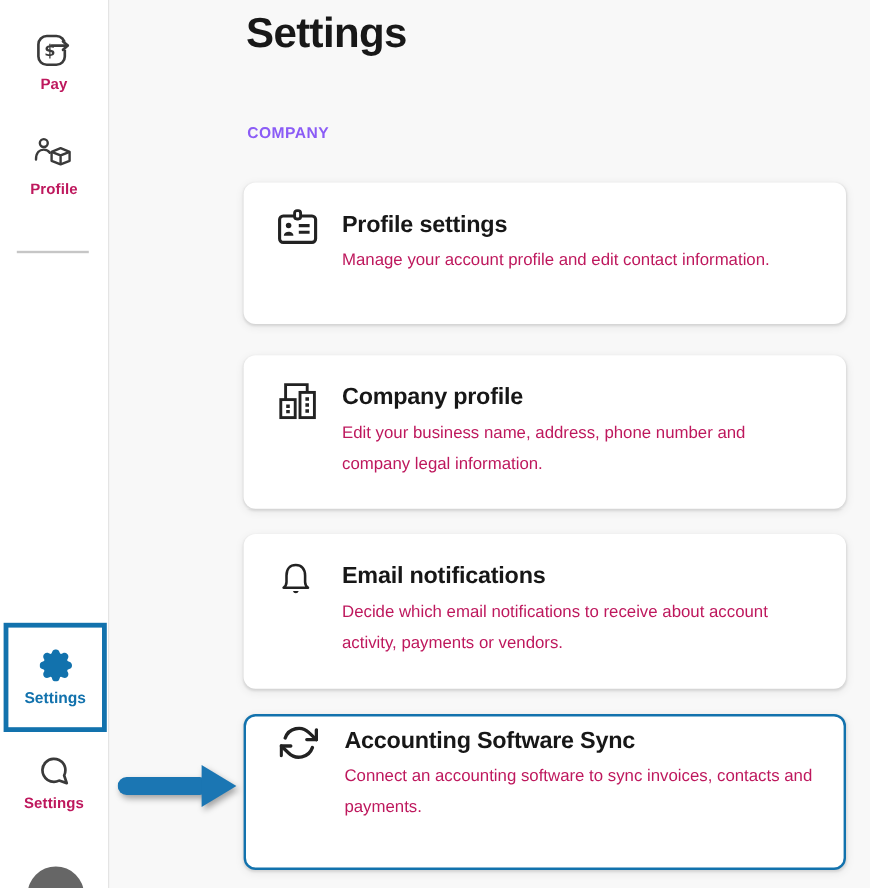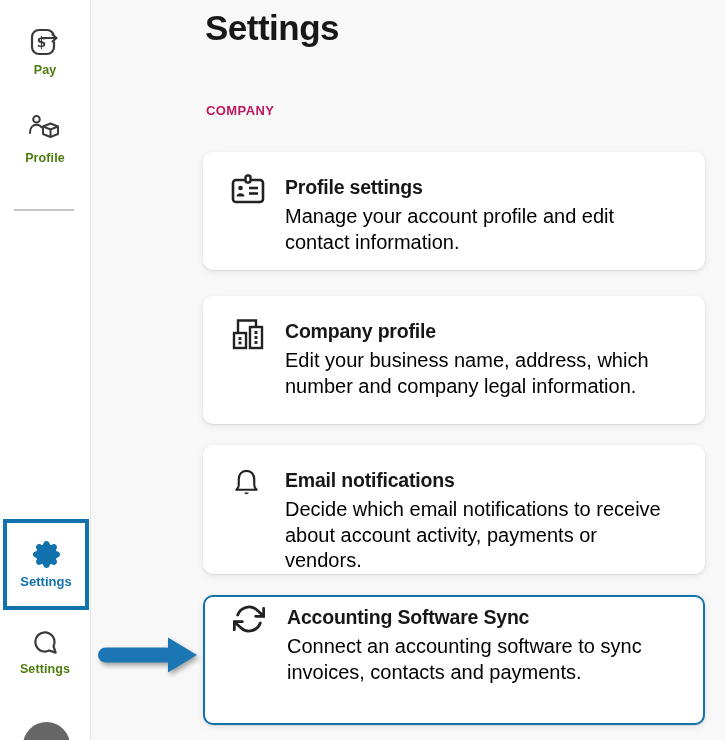--- a/index.html
+++ b/index.html
@@ -3,49 +3,49 @@
 <meta charset="utf-8">
 <style>
   html,body{margin:0;padding:0}
   body{
     width:725px;height:740px;overflow:hidden;position:relative;
     font-family:"Liberation Sans",sans-serif;background:#fff;
   }
   
   .sidebar{position:absolute;left:0;top:0;width:90px;height:740px;background:#fff;z-index:2}
   .side-item{position:absolute;width:90px;display:flex;flex-direction:column;align-items:center;gap:6px;cursor:pointer}
-  .side-item .lbl{font-size:12.5px;font-weight:600;color:#4d7c0f;letter-spacing:.1px}
+  .side-item .lbl{font-size:12.5px;font-weight:600;color:#be185d;letter-spacing:.1px}
   .item-pay{top:27px}
   .item-vendors{top:114px}
   .item-support{top:629px}
   .divider{position:absolute;top:209px;left:14px;width:60px;border:none;border-top:2px solid #c6c6c6;margin:0}
   .settings-box{
     position:absolute;top:519px;left:3px;width:86px;height:91px;box-sizing:border-box;
     border:4px solid var(--accent,#1272ad);background:#fff;cursor:pointer;
     display:flex;flex-direction:column;align-items:center;justify-content:center;gap:6px;
   }
   .settings-box .lbl{font-size:13px;font-weight:600;color:var(--accent,#1272ad)}
   .avatar{position:absolute;left:23px;top:722px;width:47px;height:47px;border-radius:50%;background:var(--avatar-color,#666);cursor:pointer}
   
   .main{position:absolute;left:90px;top:0;right:0;height:740px;background:#f8f8f8;border-left:1px solid #e4e4e4;box-sizing:border-box}
   .page-title{position:absolute;left:114px;top:8px;margin:0;font-size:35px;font-weight:700;color:#181818;letter-spacing:-.5px}
-  .section-label{position:absolute;left:115px;top:103px;font-size:13px;font-weight:700;color:#be185d;letter-spacing:.4px}
+  .section-label{position:absolute;left:115px;top:103px;font-size:13px;font-weight:700;color:#8b5cf6;letter-spacing:.4px}
   .cards{position:absolute;left:112px;top:152px;width:502px;display:flex;flex-direction:column}
   .card{
     background:#fff;border-radius:10px;box-sizing:border-box;cursor:pointer;
     box-shadow:0 1px 2px rgba(0,0,0,.10),0 2px 8px rgba(0,0,0,.07);
     padding:24px 26px 0 28px;display:flex;gap:18px;
   }
   .card-1{height:118px}
   .card-2{height:128px;margin-top:26px}
   .card-3{height:129px;margin-top:21px}
   .card-4{height:130px;margin-top:21px;border:2px solid var(--accent,#1272ad);padding-top:9px}
   .card .icn{flex:0 0 36px;margin-top:-3px}
   .card h3{margin:0;font-size:19.5px;font-weight:700;color:#171717;letter-spacing:-.2px}
-  .card p{margin:5px 0 0 0;font-size:20px;line-height:25.5px;color:#000000;max-width:392px}
+  .card p{margin:5px 0 0 0;font-size:14px;line-height:25.5px;color:#be185d;max-width:392px}
   
   .arrow{position:absolute;left:7px;top:637px;filter:drop-shadow(2px 3px 2.5px rgba(0,0,0,.35));pointer-events:none}
   svg{display:block}
 </style>
 </head>
 <body>
 
 <nav class="sidebar">
 
   <div class="side-item item-pay">
@@ -131,21 +131,21 @@
           <path d="M7 16 V3.5 H25 V10"></path>
           <line x1="7.5" y1="21.5" x2="10.5" y2="21.5" stroke-width="2.8"></line>
           <line x1="7.5" y1="26" x2="10.5" y2="26" stroke-width="2.8"></line>
           <line x1="23.5" y1="15.5" x2="26.5" y2="15.5" stroke-width="2.8"></line>
           <line x1="23.5" y1="20.5" x2="26.5" y2="20.5" stroke-width="2.8"></line>
           <line x1="23.5" y1="25.5" x2="26.5" y2="25.5" stroke-width="2.8"></line>
         </svg>
       </span>
       <div>
         <h3>Company profile</h3>
-        <p>Edit your business name, address, which number and company legal information.</p>
+        <p>Edit your business name, address, phone number and company legal information.</p>
       </div>
     </div>
 
     <div class="card card-3">
       <span class="icn">
         <svg width="31" height="32" viewBox="0 0 32 32" fill="none" stroke="#222" stroke-width="2.2" stroke-linejoin="round" stroke-linecap="round">
           <path d="M16 4.5 c-5 0 -8 3.5 -8 9 v5.5 c0 2 -1 3.8 -2.5 5 h21 c-1.5 -1.2 -2.5 -3 -2.5 -5 v-5.5 c0 -5.5 -3 -9 -8 -9 z"></path>
           <path d="M13.5 26.8 a2.6 2.6 0 0 0 5 0 z" fill="#222" stroke="none"></path>
         </svg>
       </span>

